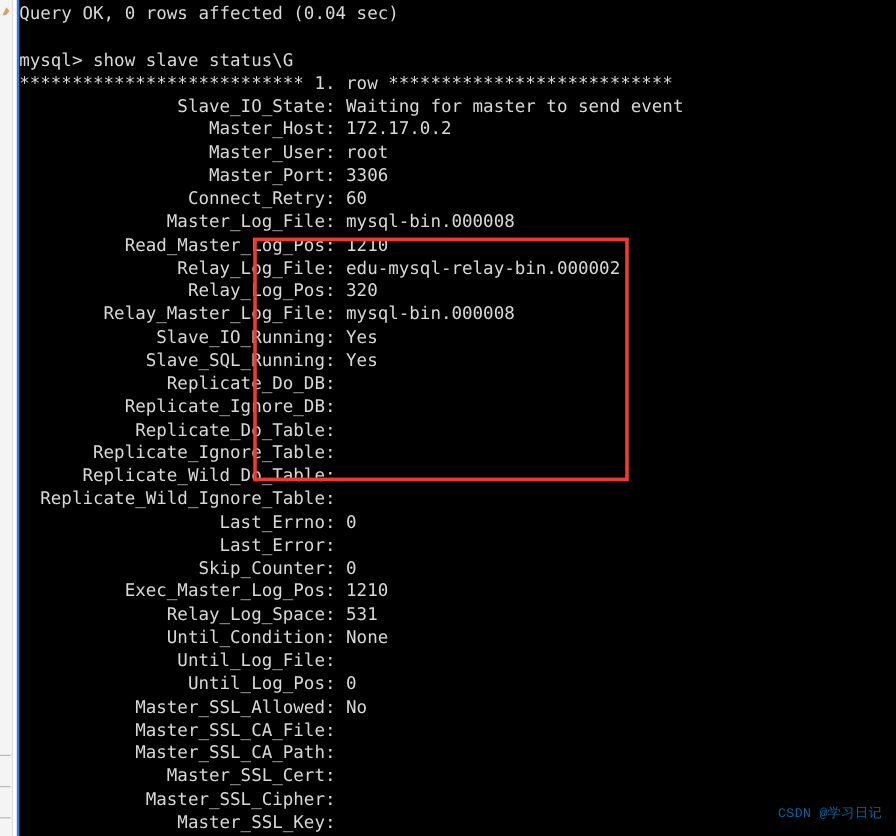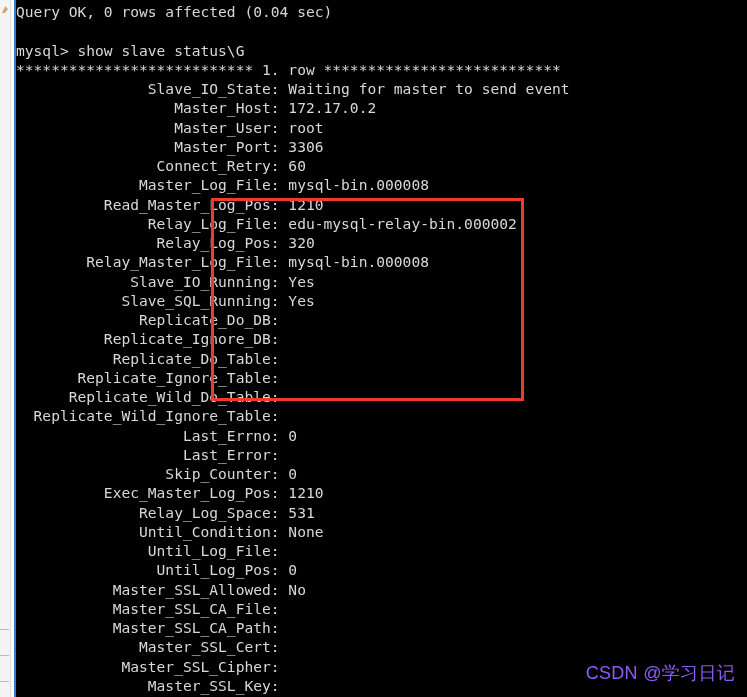--- a/index.html
+++ b/index.html
@@ -90,23 +90,23 @@
     box-sizing: border-box;
     background: transparent;
     pointer-events: none;
   }
 
   
   .watermark {
     position: absolute;
     right: 12px;
     bottom: 12px;
-    color: #8b5cf6;
-    font-family: Liberation Sans, sans-serif;
-    font-size: 18px;
+    color: #0369a1;
+    font-family: Liberation Mono, monospace;
+    font-size: 11px;
     white-space: nowrap;
     letter-spacing: 0.3px;
   }
 </style>
 </head>
 <body>
 
 <div id="screen">
 
   <div class="gutter">

